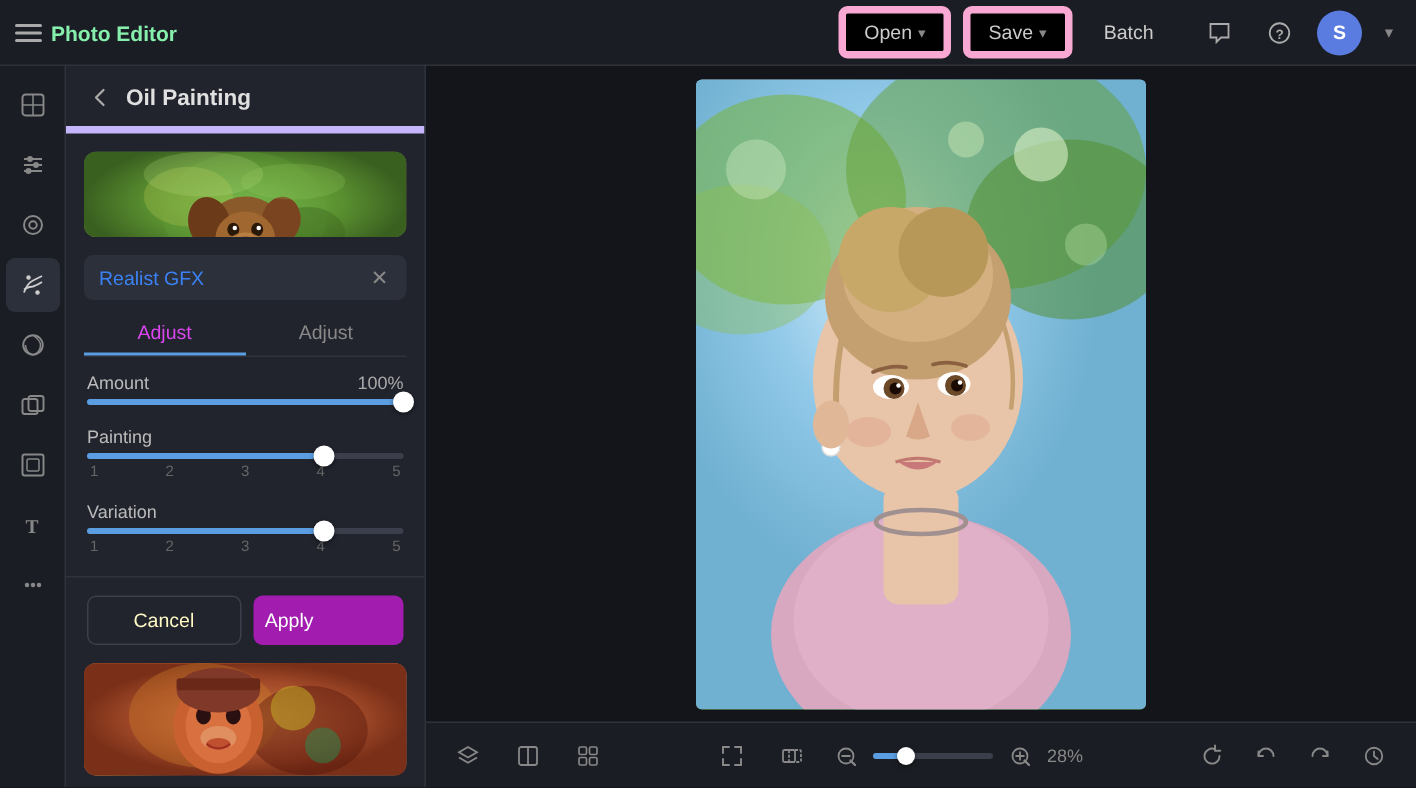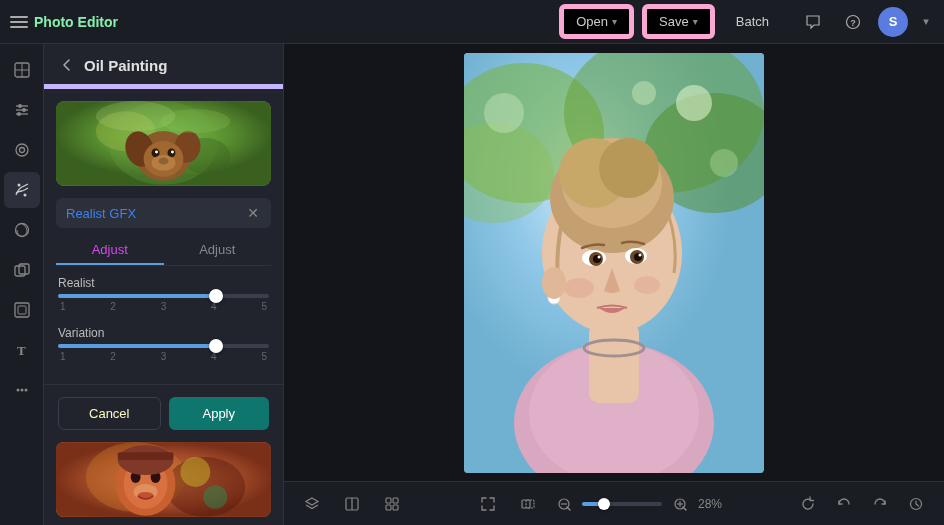--- a/index.html
+++ b/index.html
@@ -286,28 +286,28 @@
       border: 1px solid #3a3f4b;
       border-radius: 6px;
       color: #fef9c3;
       cursor: pointer;
       font-size: 13px;
       text-align: center;
     }
     .btn-apply {
       flex: 1;
       padding: 8px;
-      background: #0f766e;
+      background: #a21caf;
       border: none;
       border-radius: 6px;
       color: white;
       cursor: pointer;
       font-size: 13px;
       font-weight: 500;
-      text-align: center;
+      text-align: left;
     }
 
     
     .thumb-strip {
       padding: 0 12px 8px;
     }
     .thumb-item {
       border-radius: 8px;
       overflow: hidden;
       height: 75px;
@@ -573,24 +573,34 @@
       <div class="tab active">
         <span>Adjust</span>
       </div>
       <div class="tab">
         <span>Adjust</span>
       </div>
     </div>
 
     <div class="sliders-area">
 
-
       <div class="slider-row">
         <div class="slider-label-row">
-          <span class="slider-label">Realist</span>
+          <span class="slider-label">Amount</span>
+          <span class="slider-value">100%</span>
+        </div>
+        <div class="slider-track">
+          <div class="slider-fill" style="width: 100%;"></div>
+          <div class="slider-thumb" style="left: 100%;"></div>
+        </div>
+      </div>
+
+      <div class="slider-row">
+        <div class="slider-label-row">
+          <span class="slider-label">Painting</span>
           <span class="slider-value"></span>
         </div>
         <div class="slider-track">
           <div class="slider-fill" style="width: 75%;"></div>
           <div class="slider-thumb" style="left: 75%;"></div>
         </div>
         <div class="slider-ticks">
           <span class="slider-tick">1</span>
           <span class="slider-tick">2</span>
           <span class="slider-tick">3</span>

